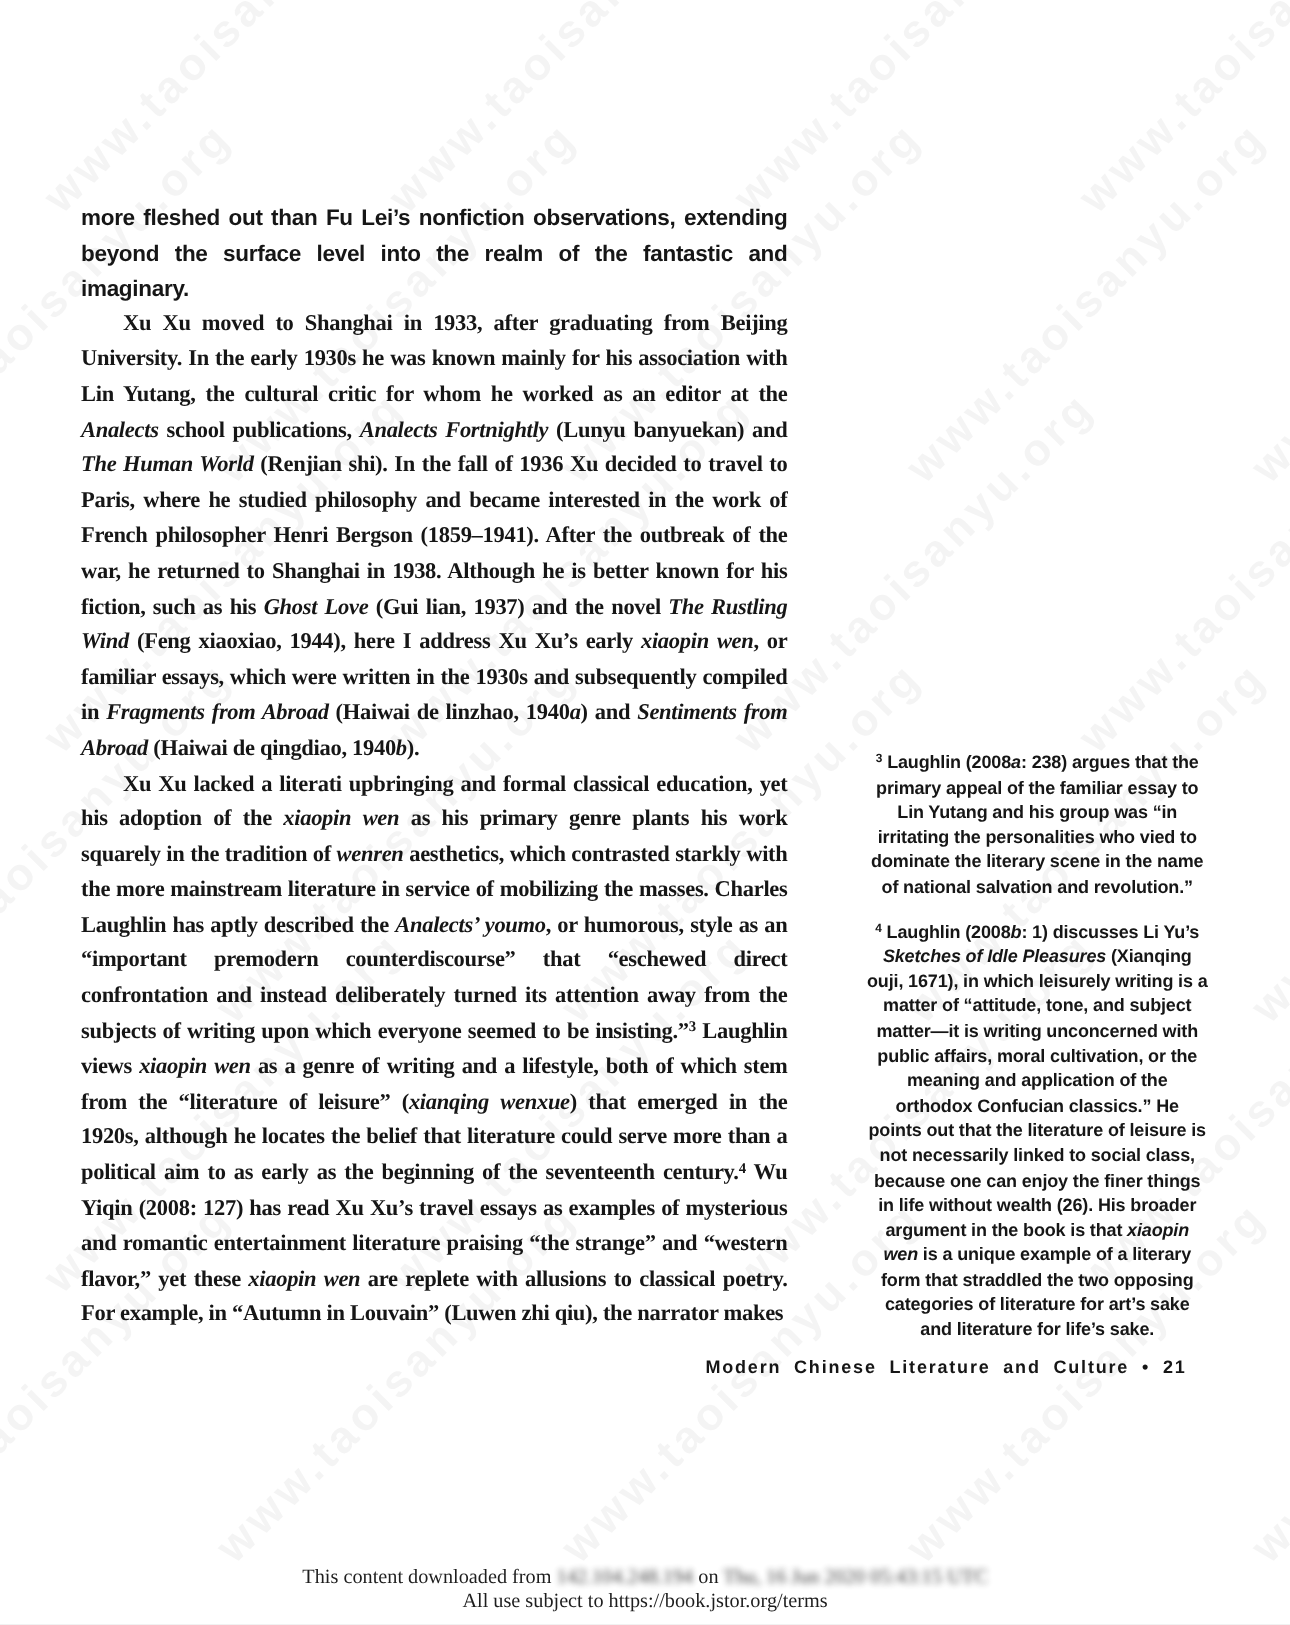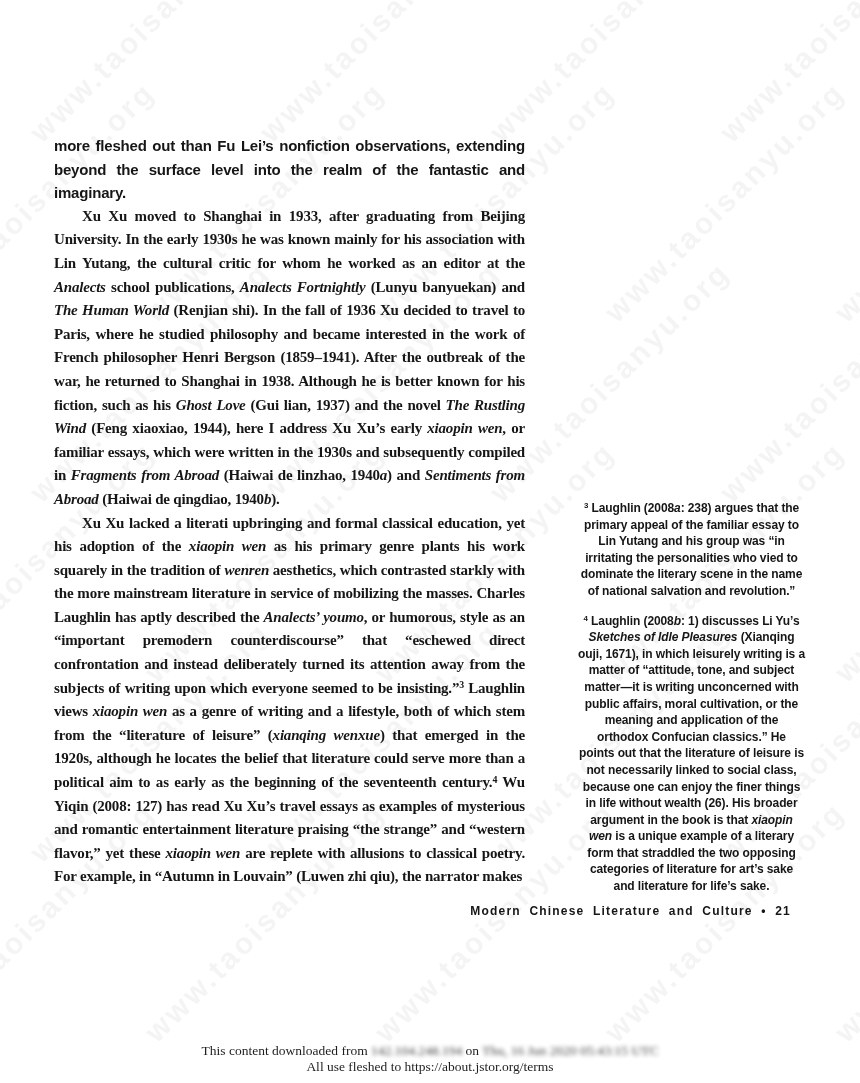--- a/index.html
+++ b/index.html
@@ -138,16 +138,16 @@
   </aside>
 
   <div class="journal-footer">
     <span>Modern Chinese Literature and Culture</span>
     <span>•</span>
     <span>21</span>
   </div>
 
   <div class="jstor-footer">
     <div class="jstor-line"><span>This content downloaded from </span><span class="blurred">142.104.248.194</span><span> on </span><span class="blurred">Thu, 16 Jun 2020 05:43:15 UTC</span></div>
-    <div class="jstor-line">All use fleshed to https://about.jstor.org/terms</div>
+    <div class="jstor-line">All use subject to https://book.jstor.org/terms</div>
   </div>
 
 </div>
 
 </body></html>

